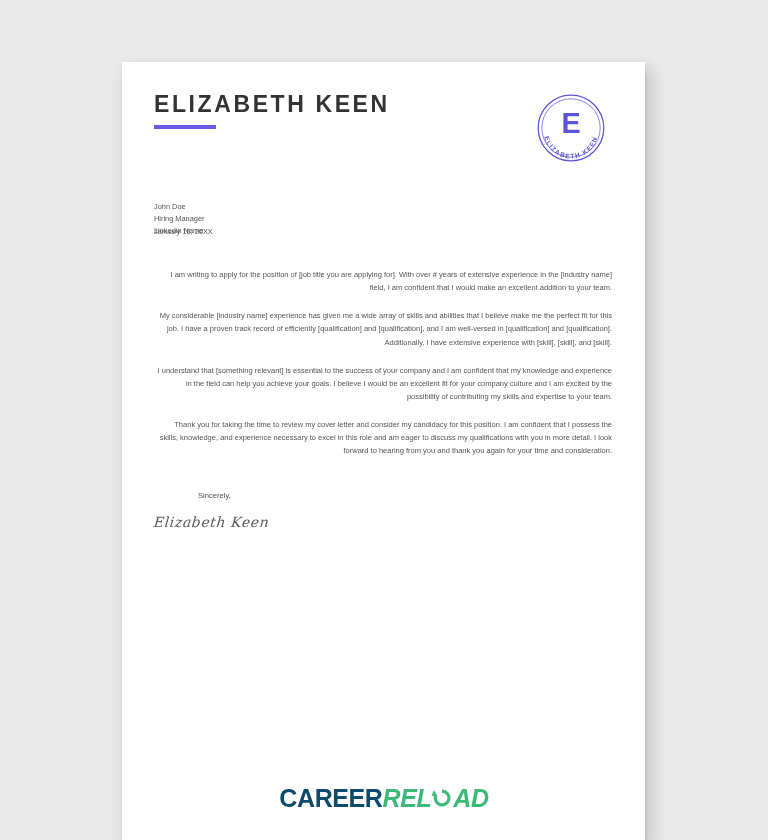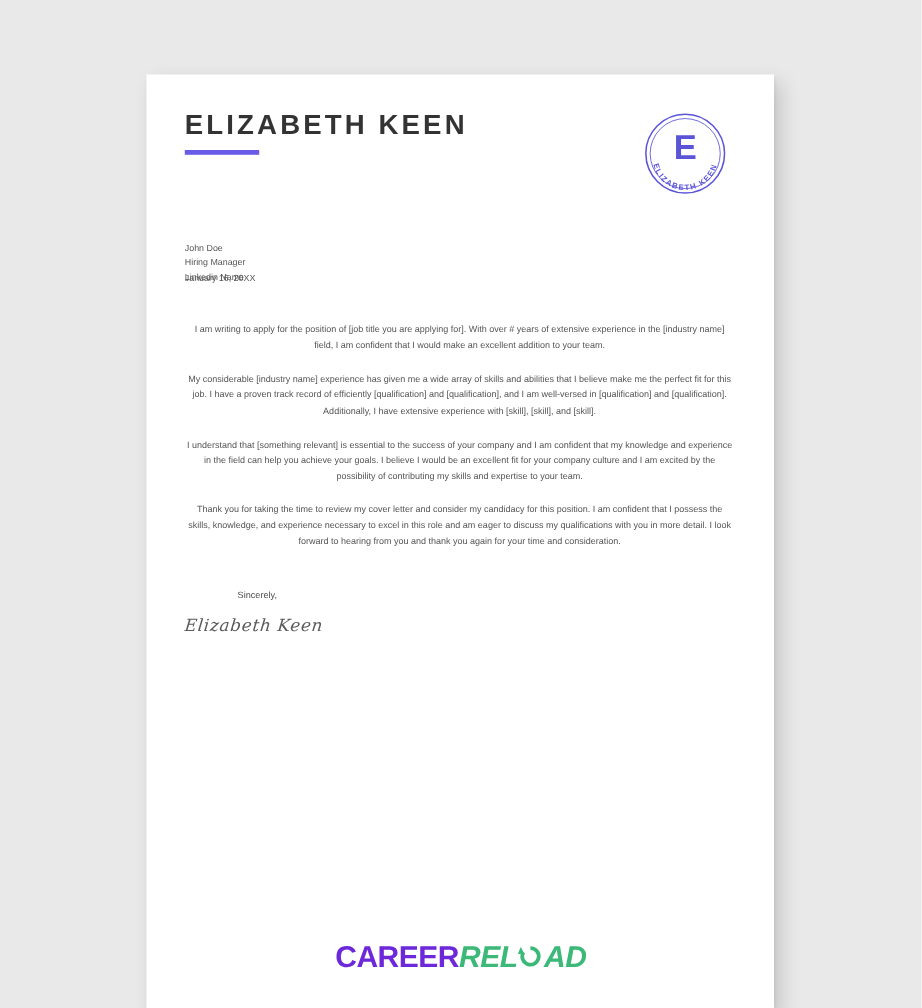--- a/index.html
+++ b/index.html
@@ -94,21 +94,21 @@
   .salutation {
     font-size: 7.8px;
     color: #4d4d4d;
     margin: 0 0 18px 0;
   }
   .body-para {
     font-size: 7.5px;
     color: #555555;
     line-height: 1.75;
     margin: 0 0 15px 0;
-    text-align: center;
+    text-align: right;
   }
   .closing {
     font-size: 7.6px;
     color: #4d4d4d;
     margin: 34px 0 0 0;
     padding-left: 44px;
   }
   .signature {
     margin-top: 14px;
     font-family: "DejaVu Serif", serif;
@@ -124,21 +124,21 @@
   #footer-logo {
     position: absolute;
     left: 0;
     top: 784px;
     width: 768px;
     text-align: center;
     font-size: 25px;
     font-weight: bold;
     letter-spacing: -0.4px;
   }
-  #footer-logo .word-career { color: #6d28d9; }
+  #footer-logo .word-career { color: #0c4a6e; }
   #footer-logo .word-rel,
   #footer-logo .word-ad { color: #3cb878; font-style: italic; }
   #footer-logo .reload-mark {
     display: inline-block;
     vertical-align: -2px;
     margin: 0 0px;
   }
 </style>
 </head>
 <body>

